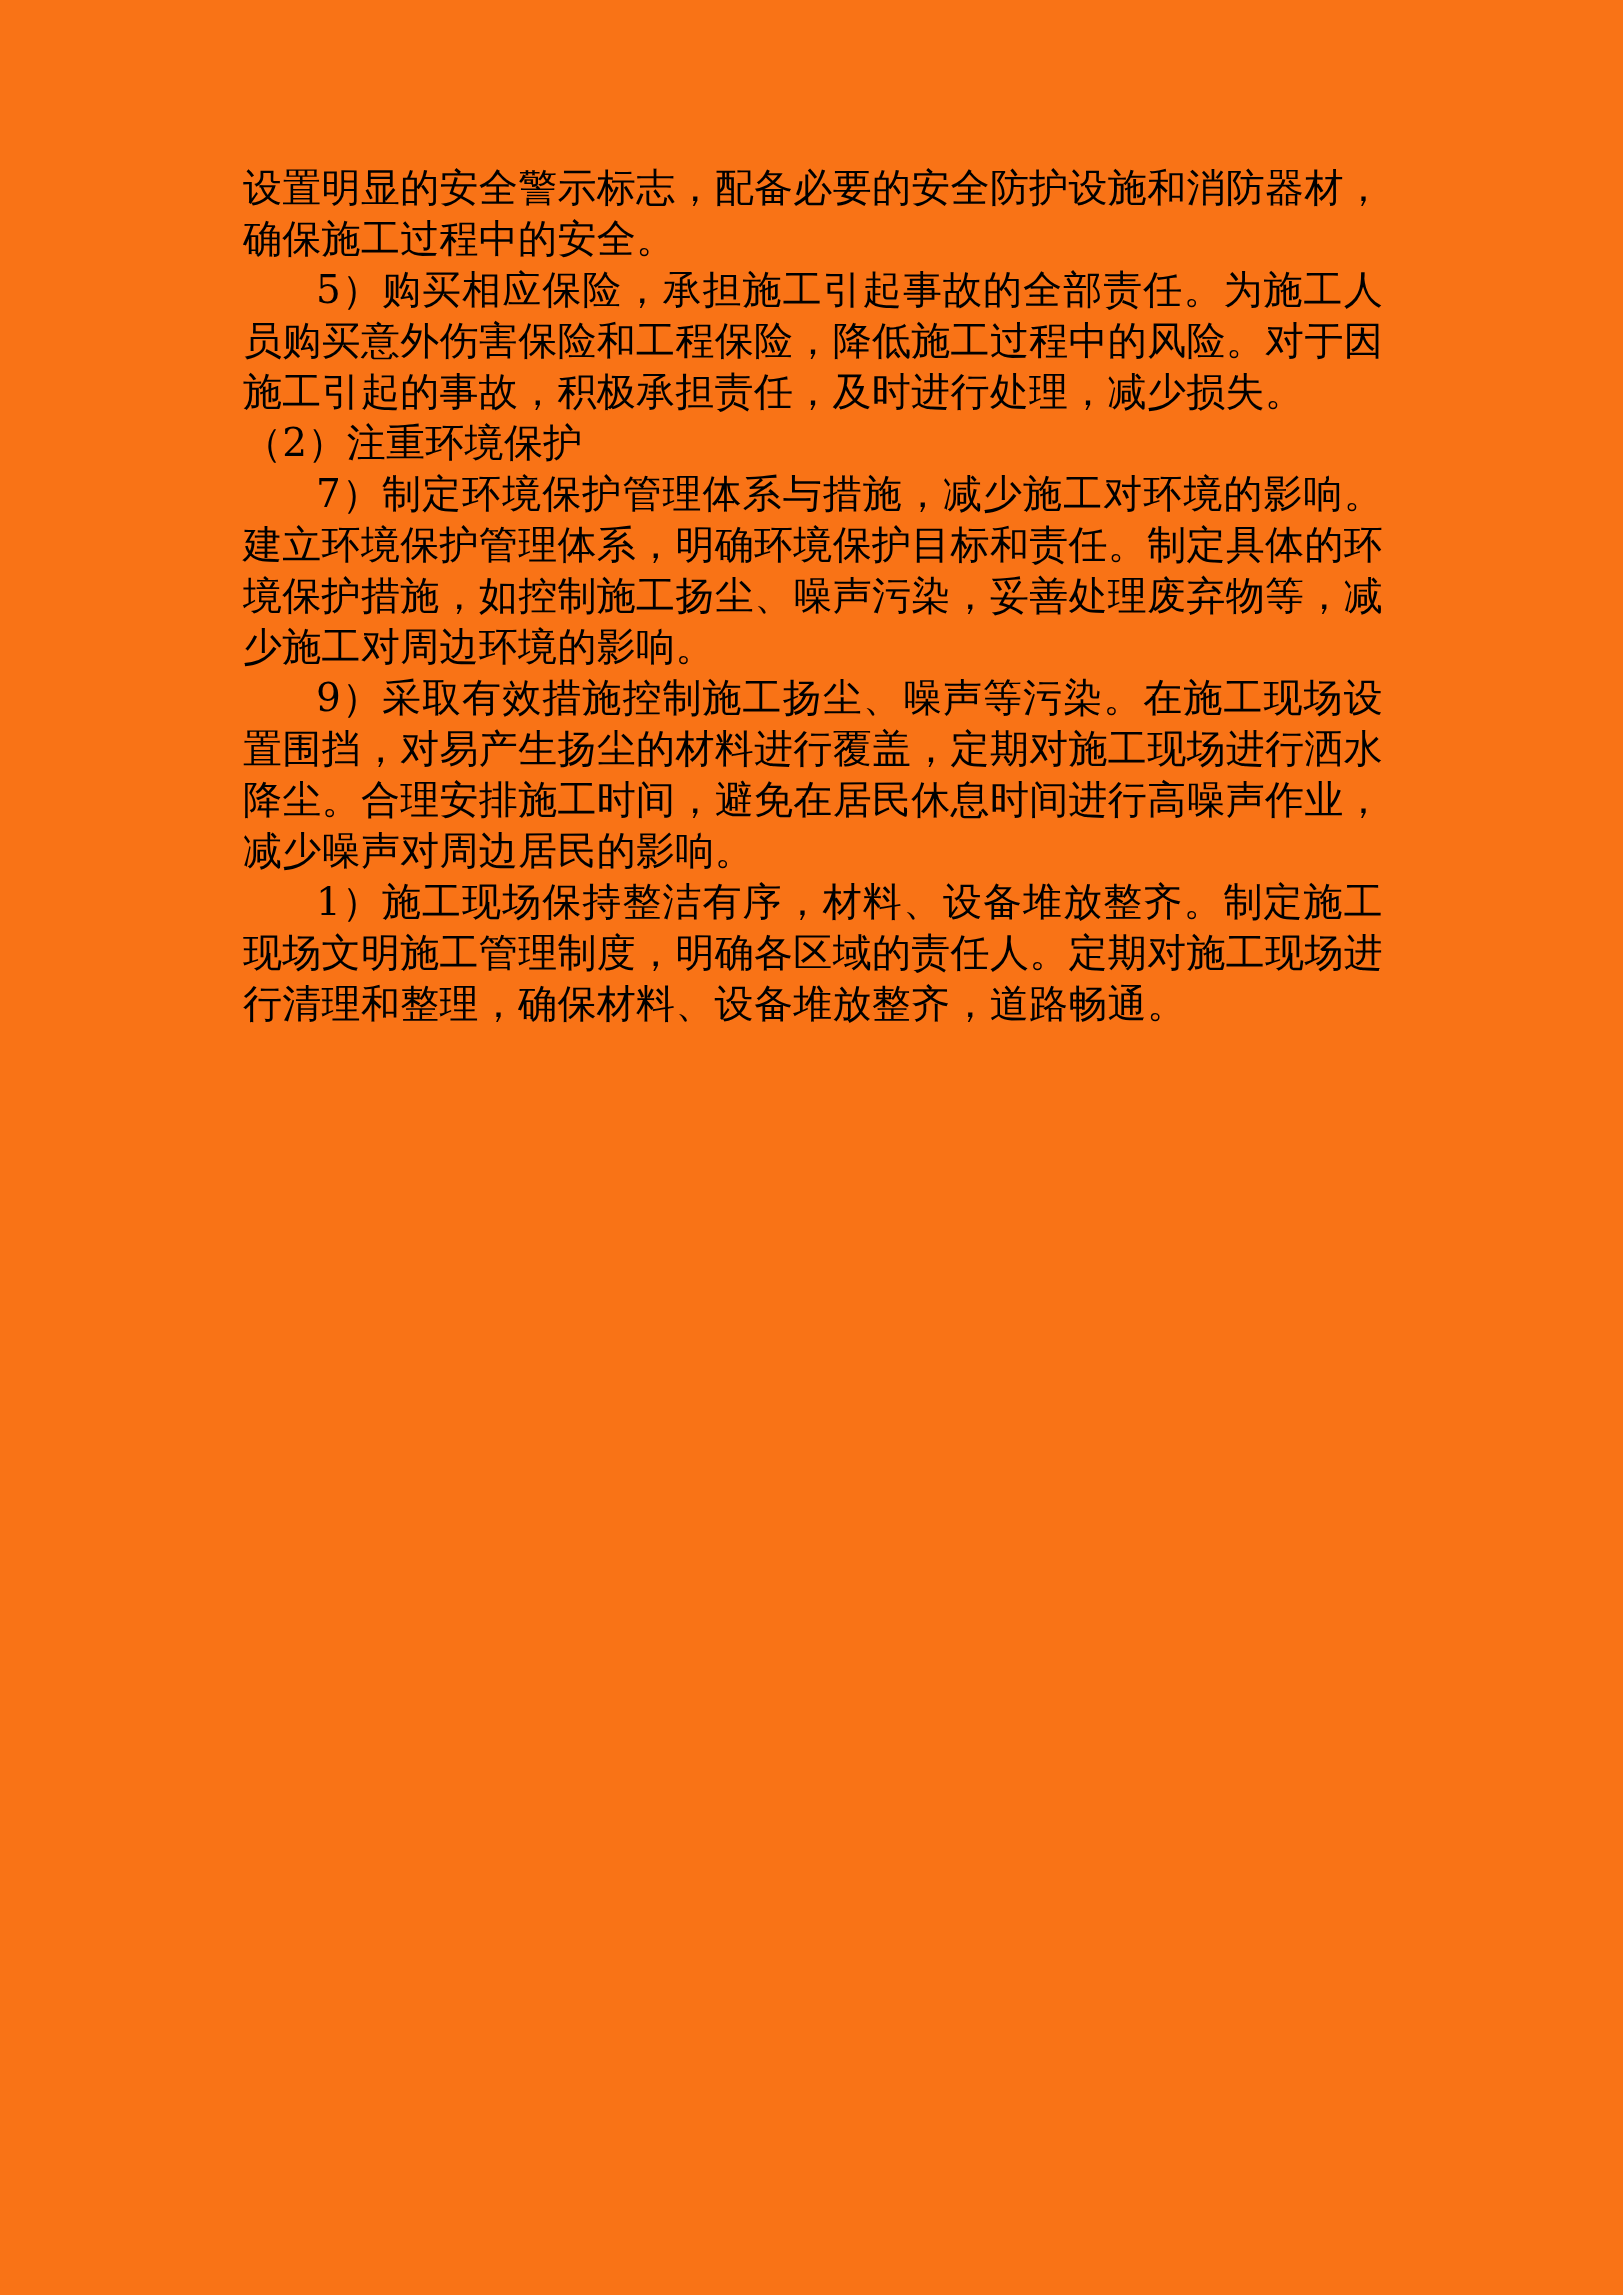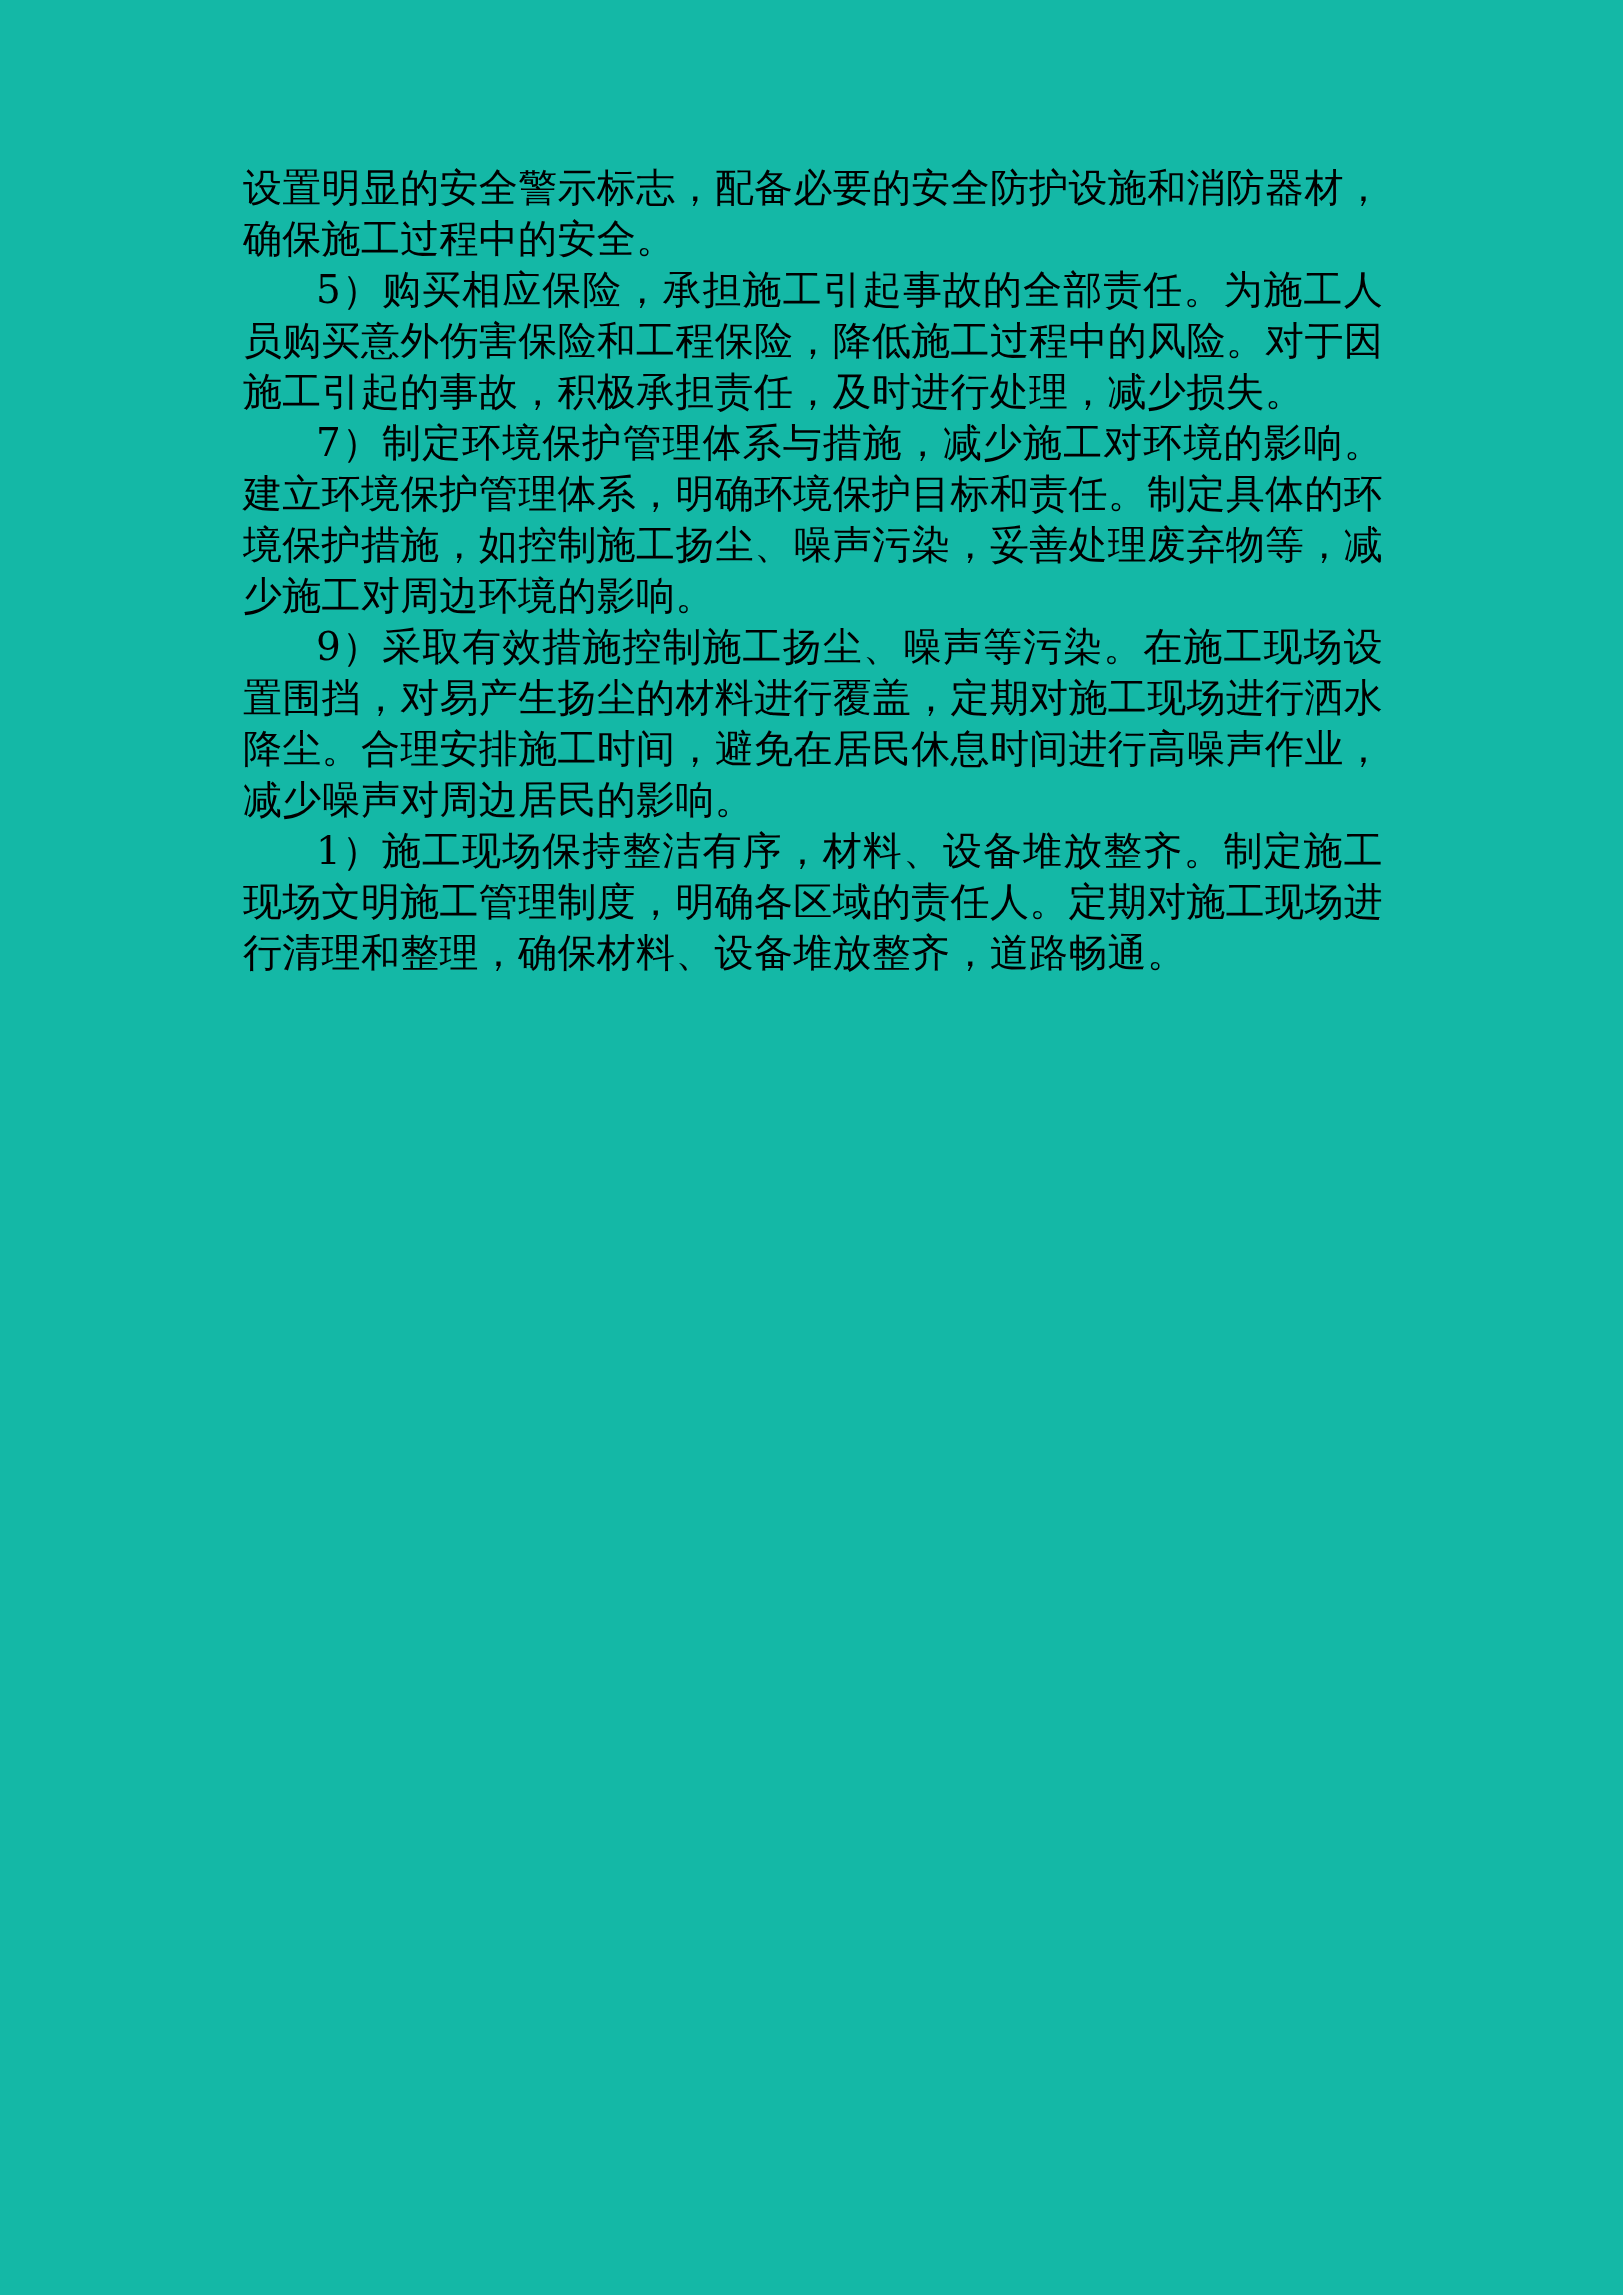--- a/index.html
+++ b/index.html
@@ -9,21 +9,21 @@
     background: #ffffff;
   }
   body {
     font-family: "DejaVu Serif", "Liberation Serif", serif;
     color: #000000;
   }
   .page {
     position: relative;
     width: 1623px;
     height: 2295px;
-    background: #14b8a6;
+    background: #f97316;
     box-sizing: border-box;
     overflow: hidden;
   }
   .text-column {
     position: absolute;
     left: 243px;
     top: 162px;
     width: 1140px;
   }
   .para {
@@ -55,20 +55,21 @@
 <body>
 
 <div class="page">
   <div class="text-column">
 
     <p class="para flush">设置明显的安全警示标志，配备必要的安全防护设施和消防器材，确保施工过程中的安全。</p>
 
 
     <p class="para indent2">5）购买相应保险，承担施工引起事故的全部责任。为施工人员购买意外伤害保险和工程保险，降低施工过程中的风险。对于因施工引起的事故，积极承担责任，及时进行处理，减少损失。</p>
 
+    <p class="para heading">（2）注重环境保护</p>
 
     <p class="para indent2">7）制定环境保护管理体系与措施，减少施工对环境的影响。建立环境保护管理体系，明确环境保护目标和责任。制定具体的环境保护措施，如控制施工扬尘、噪声污染，妥善处理废弃物等，减少施工对周边环境的影响。</p>
 
     <p class="para indent2">9）采取有效措施控制施工扬尘、噪声等污染。在施工现场设置围挡，对易产生扬尘的材料进行覆盖，定期对施工现场进行洒水降尘。合理安排施工时间，避免在居民休息时间进行高噪声作业，减少噪声对周边居民的影响。</p>
 
 
 
     <p class="para indent2">1）施工现场保持整洁有序，材料、设备堆放整齐。制定施工现场文明施工管理制度，明确各区域的责任人。定期对施工现场进行清理和整理，确保材料、设备堆放整齐，道路畅通。</p>
 
 

